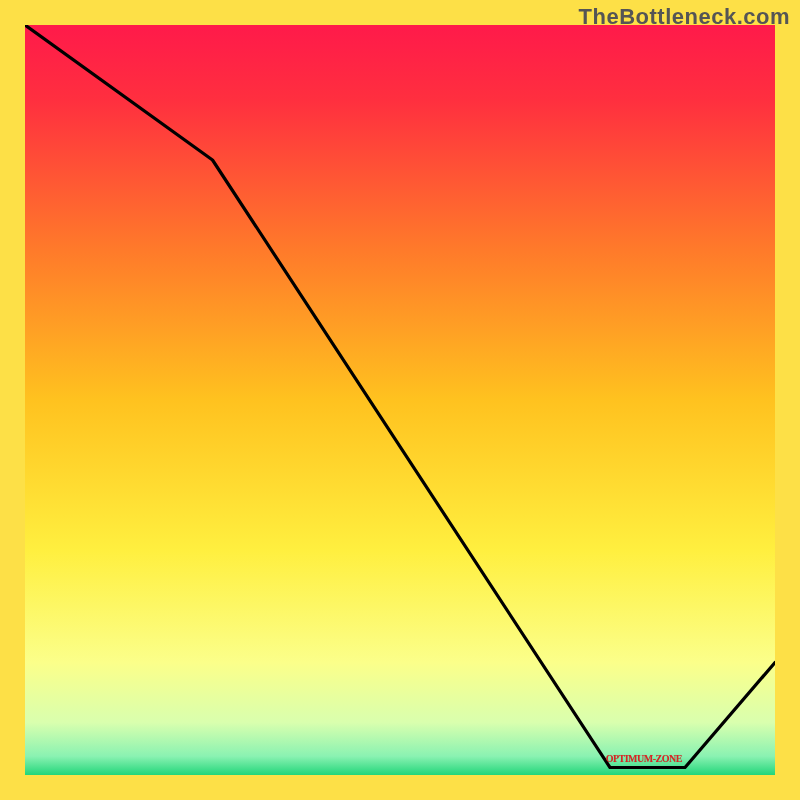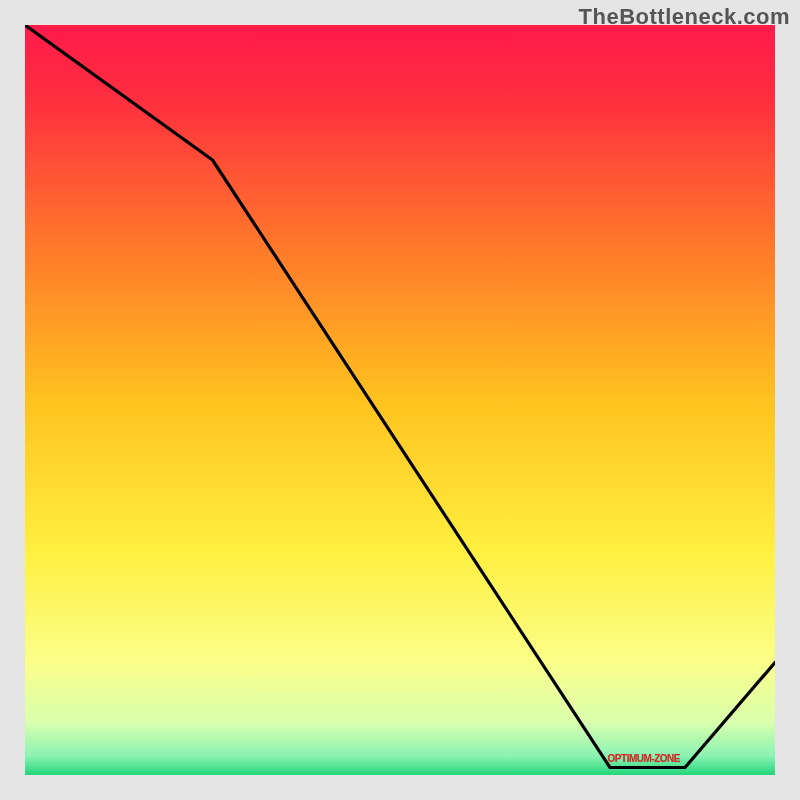--- a/index.html
+++ b/index.html
@@ -8,21 +8,21 @@
     width: 800px;
     height: 800px;
     background: #000;
     font-family: Arial, Helvetica, sans-serif;
     overflow: hidden;
   }
   .frame {
     position: relative;
     width: 800px;
     height: 800px;
-    background: #e5e5e5;
+    background: #fde047;
   }
   .watermark {
     position: absolute;
     top: 4px;
     right: 10px;
     color: #555;
     font-size: 22px;
     font-weight: 600;
     letter-spacing: 0.5px;
     user-select: none;
@@ -64,16 +64,16 @@
             <stop offset="70%" stop-color="#ffef3f"></stop>
             <stop offset="85%" stop-color="#fbff8a"></stop>
             <stop offset="93%" stop-color="#d9ffae"></stop>
             <stop offset="97.5%" stop-color="#8af2b2"></stop>
             <stop offset="100%" stop-color="#22d67a"></stop>
           </linearGradient>
       </defs>
       <rect id="bg-rect" x="0" y="0" width="750" height="750" fill="url(#bg-grad)"></rect>
       <polyline id="data-line" fill="none" stroke="#000" stroke-width="3.2" stroke-linejoin="round" stroke-linecap="round" points="0.0,0.0 187.5,135.0 585.0,742.5 660.0,742.5 750.0,637.5"></polyline>
     </svg>
-    <div id="annot" class="annot" style="left: 618.75px; top: 728px;">OPTIMUM-ZONE</div>
+    <div id="annot" class="annot" style="left: 618.75px; top: 728px; font-family: Liberation Serif, serif;">OPTIMUM-ZONE</div>
   </div>
 
 </div>
 
 </body></html>

